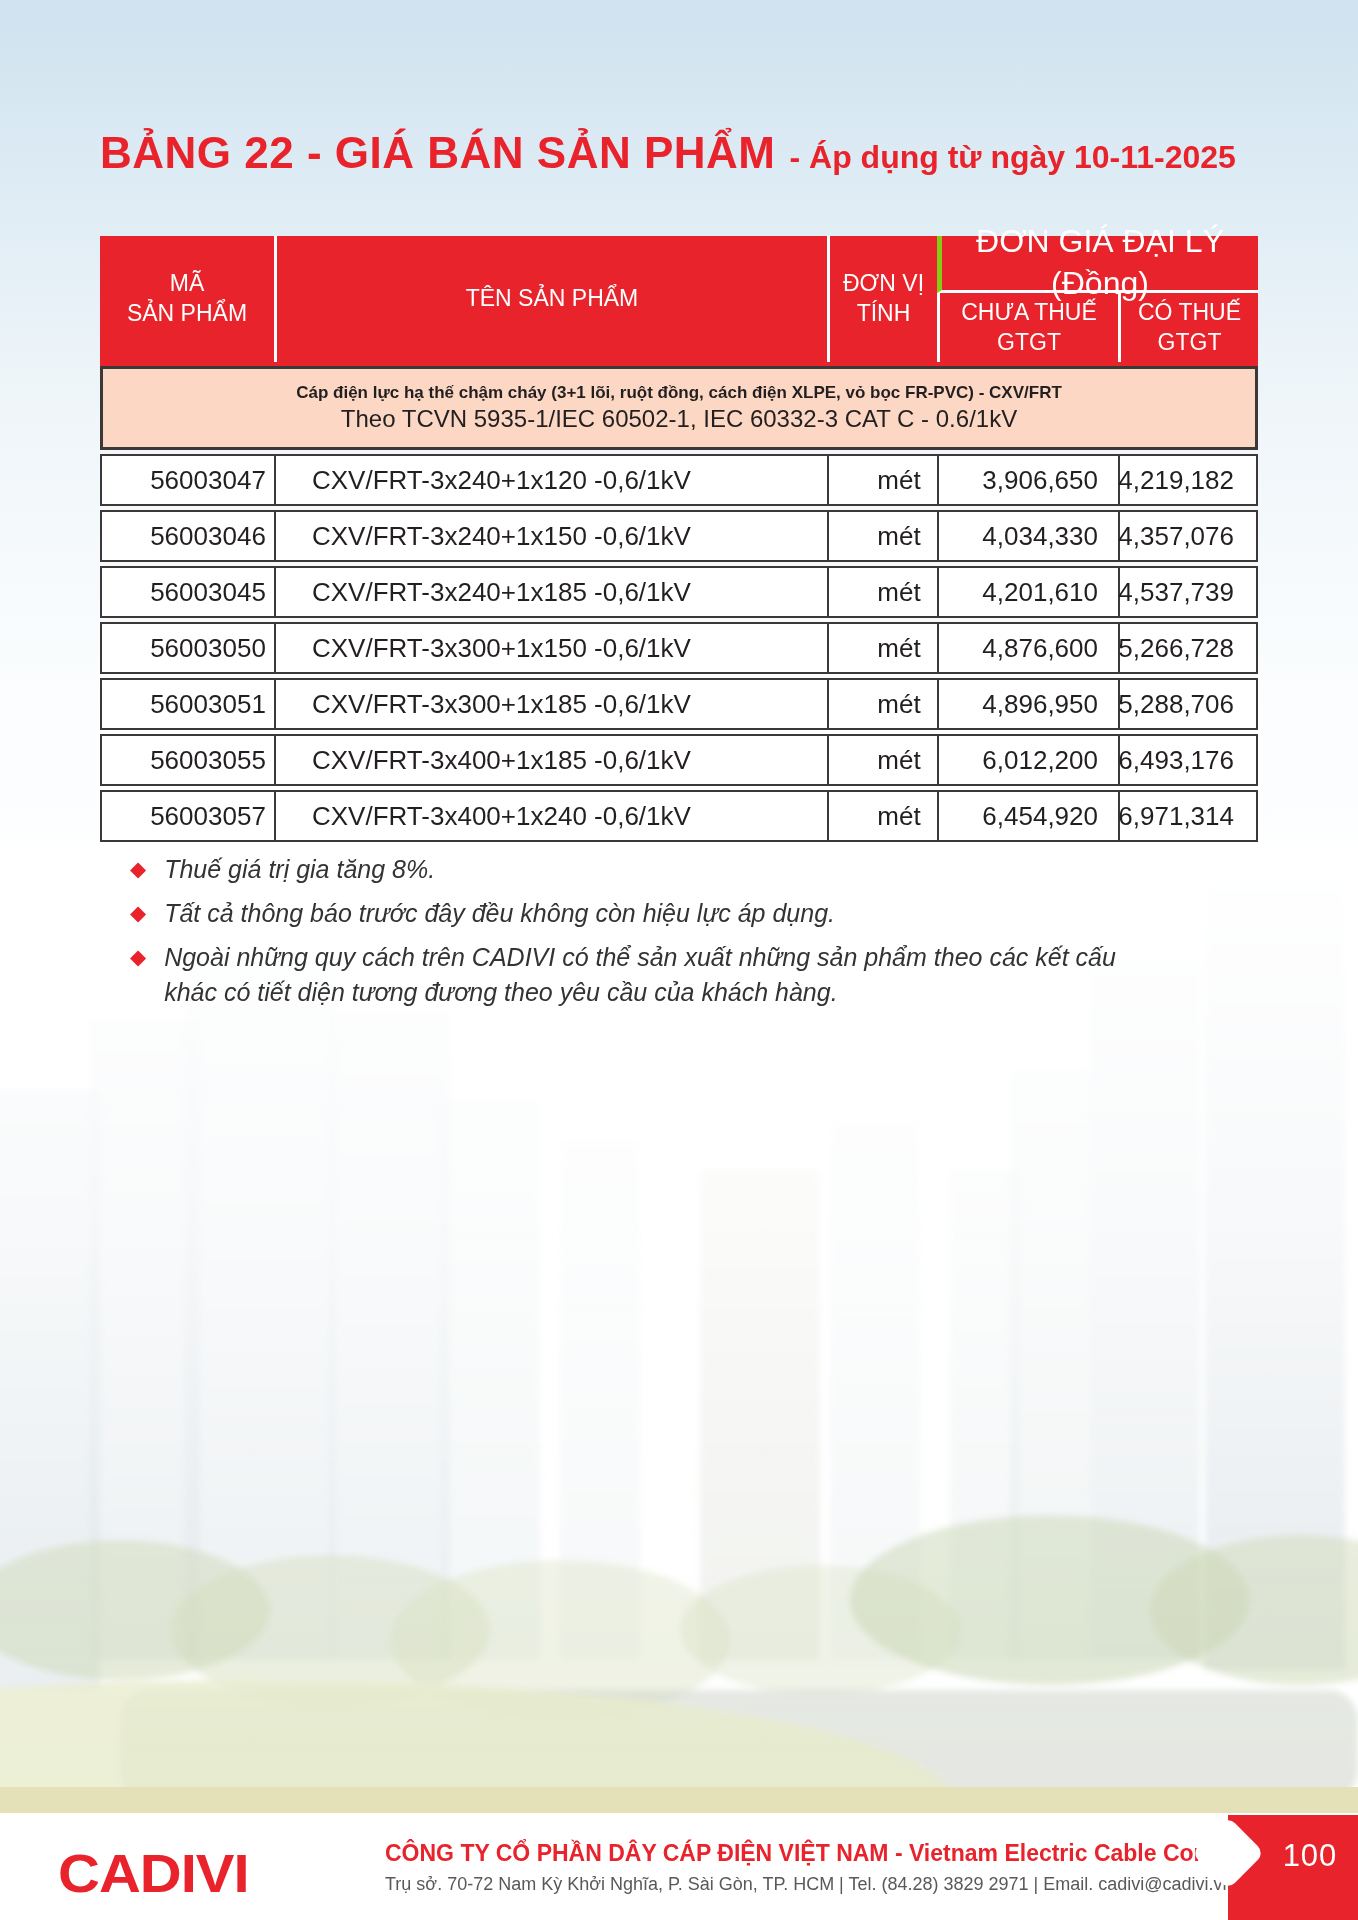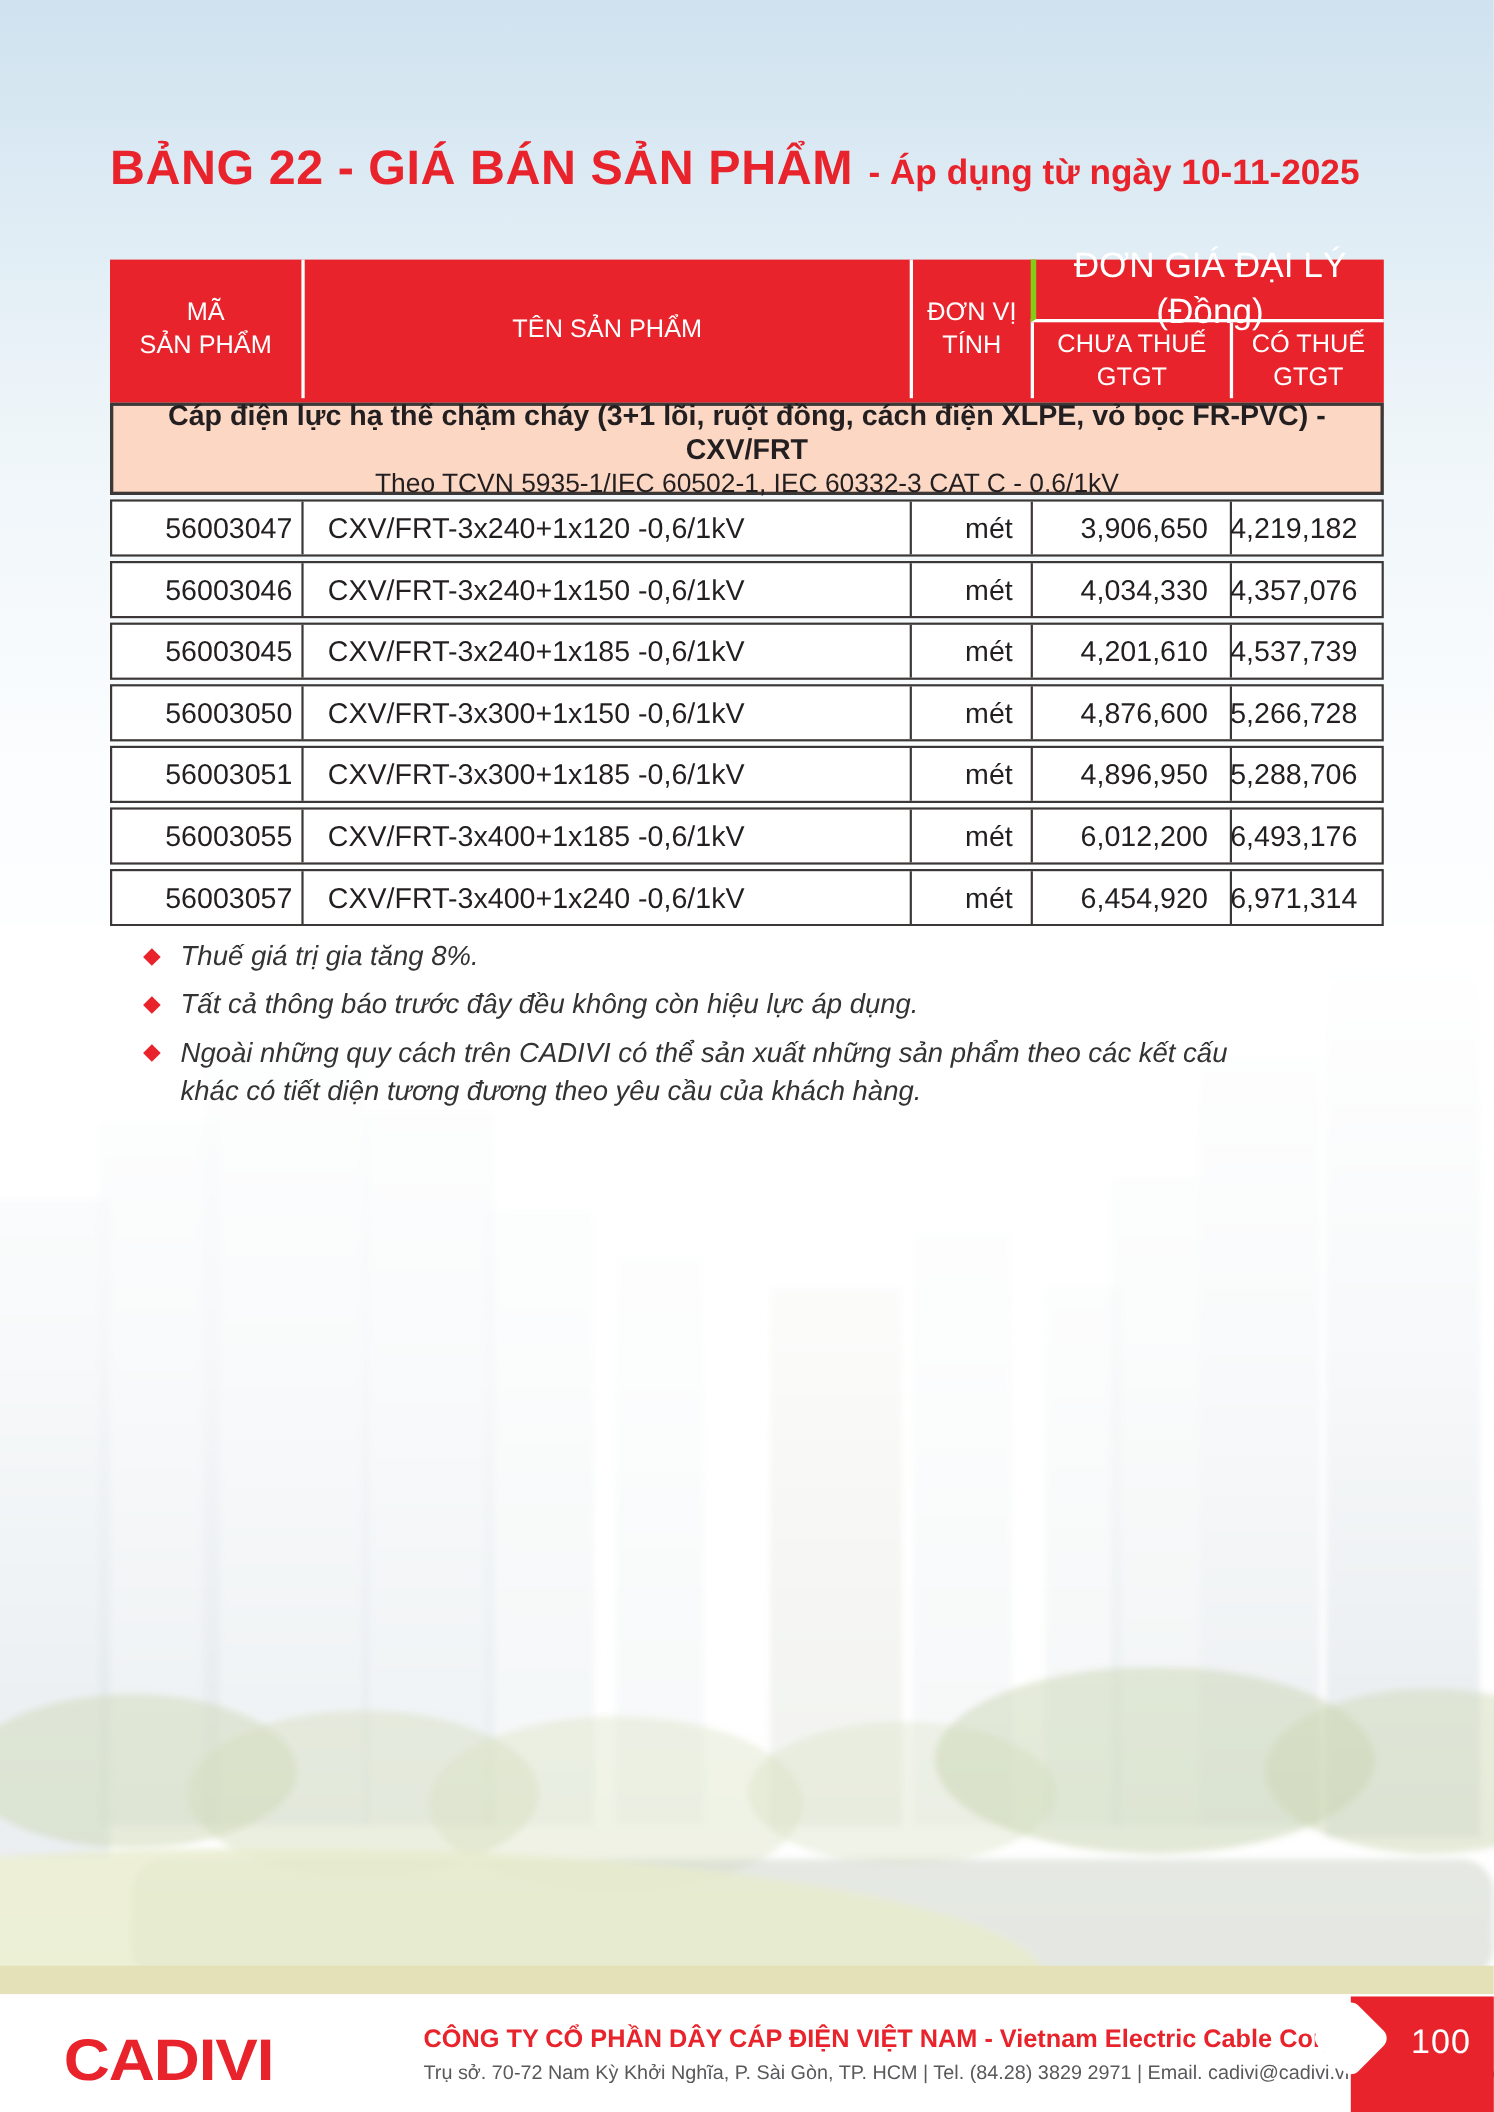--- a/index.html
+++ b/index.html
@@ -31,30 +31,30 @@
   .th-code{grid-row:1/3; grid-column:1;}
   .th-name{grid-row:1/3; grid-column:2; border-left:3px solid #fff;text-align:right;}
   .th-unit{grid-row:1/3; grid-column:3; border-left:3px solid #fff;}
   .th-group{grid-row:1; grid-column:4/6; border-left:5px solid #84cc16; border-bottom:3px solid #fff; font-size:32px;}
   .th-pretax{grid-row:2; grid-column:4; border-left:3px solid #fff;}
   .th-withtax{grid-row:2; grid-column:5; border-left:3px solid #fff;}
   
   .section{position:absolute; left:100px; top:366px; width:1158px; height:84px;
     background:var(--salmon); border:3px solid var(--border-dark);
     display:flex; flex-direction:column; align-items:center; justify-content:center; text-align:center;}
-  .section .l1{font-size:26px; font-weight:bold; color:var(--text-dark);}
+  .section .l1{font-size:17px; font-weight:bold; color:var(--text-dark);}
   .section .l2{font-size:24px; color:var(--text-dark); margin-top:2px;}
   
   .tbody{position:absolute; left:100px; top:454px; width:1158px; display:flex; flex-direction:column; gap:4px;}
   .trow{height:52px; background:#fff; border:2px solid var(--border-dark);
     display:grid; grid-template-columns:172px 553px 110px 181px 136px;}
   .td{display:flex; align-items:center; font-size:26px; color:var(--text-dark);}
   .td + .td{border-left:2px solid var(--border-dark);}
   .td-code{justify-content:center;margin-left:40px;}
-  .td-name{padding-left:22px;}
+  .td-name{padding-left:36px;}
   .td-unit{justify-content:center;padding-left:32px;}
   .td-num{justify-content:flex-end; padding-right:20px;}
   
   .notes{position:absolute; left:130px; top:852px; width:1010px;}
   .note{display:flex; gap:18px; margin-bottom:9px; align-items:flex-start;}
   .note .diamond{color:var(--brand-red); font-size:21px; line-height:1.6; flex:0 0 auto;}
   .note .txt{font-style:italic; font-size:25px; line-height:1.4; color:var(--note-text);}
   
   .band{position:absolute; left:0; right:0; top:1787px; height:26px; background:var(--band-yellow);}
   .footer{position:absolute; left:0; right:0; top:1813px; height:107px; background:#fff;}

